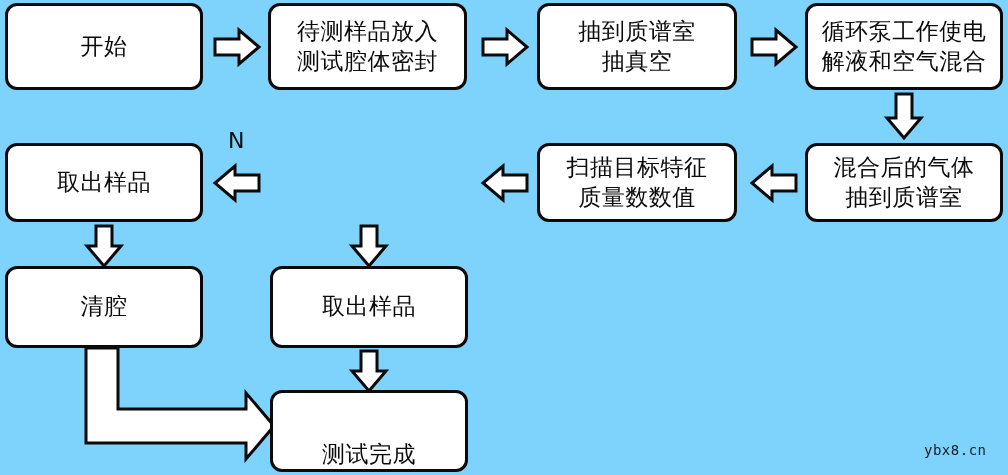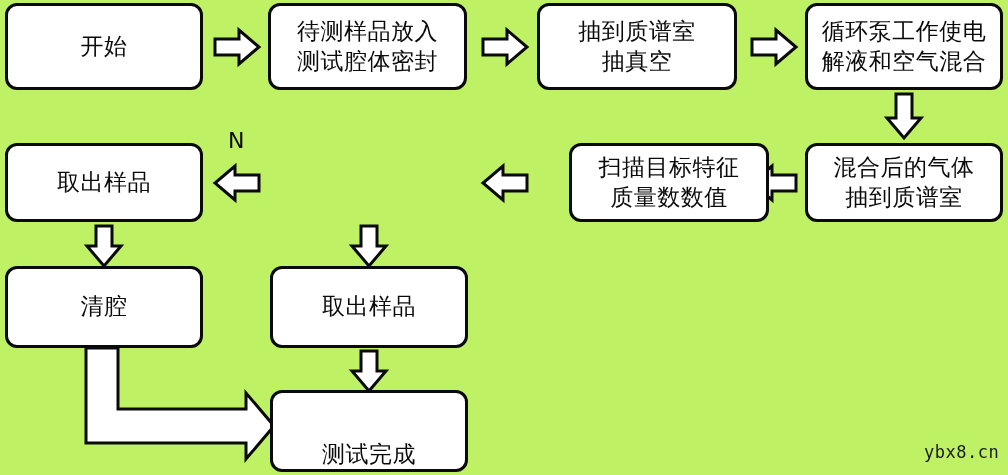--- a/index.html
+++ b/index.html
@@ -4,21 +4,21 @@
 <style>
   html, body {
     margin: 0;
     padding: 0;
     background: #ffffff;
   }
   #canvas {
     position: relative;
     width: 1008px;
     height: 475px;
-    background: #bef264;
+    background: #7dd3fc;
     overflow: hidden;
     font-family: "DejaVu Sans", "Liberation Sans", sans-serif;
   }
   .node {
     position: absolute;
     box-sizing: border-box;
     border: 3px solid #0a0a0a;
     border-radius: 12px;
     background: #ffffff;
     display: flex;
@@ -41,21 +41,21 @@
   .edge-label {
     position: absolute;
     font-size: 22px;
     color: #0a0a0a;
     font-family: "DejaVu Sans", "Liberation Sans", sans-serif;
     line-height: 1;
   }
   .watermark {
     position: absolute;
     font-family: "DejaVu Sans Mono", "Liberation Mono", monospace;
-    font-size: 17px;
+    font-size: 14px;
     color: #1a1a1a;
     letter-spacing: 0.5px;
   }
 </style>
 </head>
 <body>
 
 <div id="canvas">
 
   <div class="node" style="left:5px; top:3px; width:198px; height:87px;">
@@ -105,21 +105,21 @@
     <span>混合后的气体
 抽到质谱室</span>
   </div>
 
   <div class="arrow" style="left:750px; top:163px;">
     <svg width="48" height="40" viewBox="0 0 48 40">
       <polygon points="46,12 22,12 22,3 2,20 22,37 22,28 46,28" fill="#ffffff" stroke="#0a0a0a" stroke-width="3" stroke-linejoin="miter"></polygon>
     </svg>
   </div>
 
-  <div class="node" style="left:537px; top:143px; width:200px; height:79px;margin-left:32px;">
+  <div class="node" style="left:537px; top:143px; width:200px; height:79px;">
     <span>扫描目标特征
 质量数数值</span>
   </div>
 
   <div class="arrow" style="left:481px; top:163px;">
     <svg width="48" height="40" viewBox="0 0 48 40">
       <polygon points="46,12 22,12 22,3 2,20 22,37 22,28 46,28" fill="#ffffff" stroke="#0a0a0a" stroke-width="3" stroke-linejoin="miter"></polygon>
     </svg>
   </div>
 

